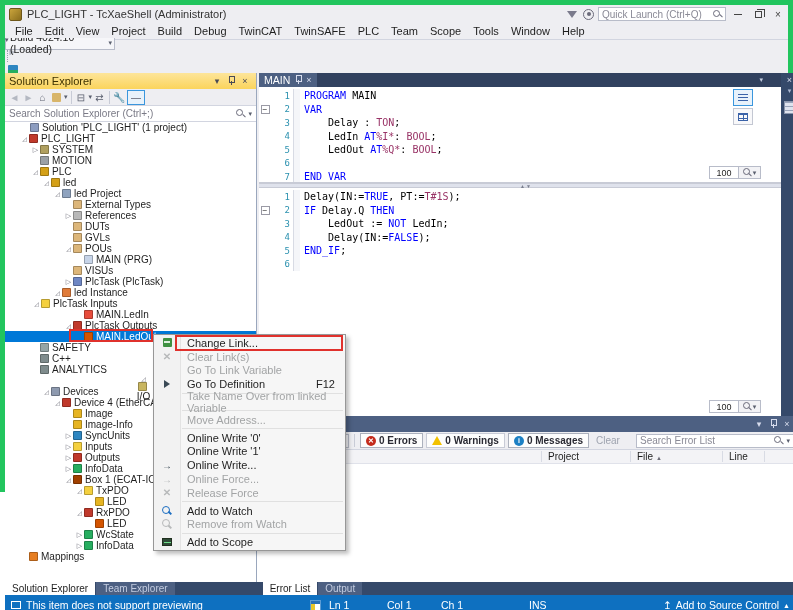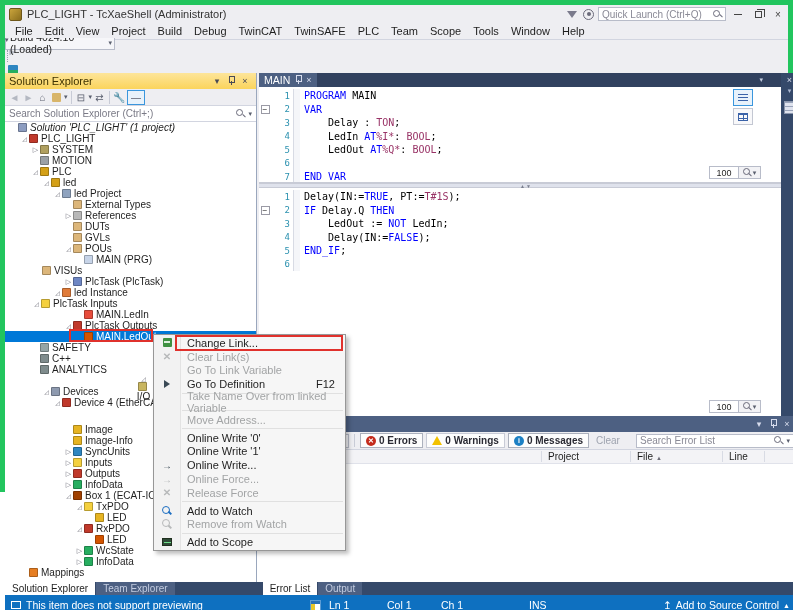--- a/index.html
+++ b/index.html
@@ -359,21 +359,21 @@
       <span class="tsep"></span>
       <span class="ti" style="width:13px">🔧</span>
       <span class="ti" style="width:18px; border:1px solid #3a96dd; background:#e8f2fb">—</span>
     </div>
     <div class="se-search">
       <span class="ph">Search Solution Explorer (Ctrl+;)</span>
       <span class="mag"></span>
       <span class="caret" style="margin-left:3px">▾</span>
     </div>
     <div id="tree">
-        <div class="trow" style="padding-left: 4px; font-style: italic;">
+        <div class="trow" style="padding-left: 16px;">
           <span class="texp"></span>
           <span class="ticon" style="background: rgb(140, 156, 192);"></span>
           <span>Solution 'PLC_LIGHT' (1 project)</span>
         </div>
         <div class="trow" style="padding-left: 15px;">
           <span class="texp" style="font-size: 6px;">◿</span>
           <span class="ticon" style="background: rgb(192, 57, 43);"></span>
           <span>PLC_LIGHT</span>
         </div>
         <div class="trow" style="padding-left: 26px;">
@@ -424,21 +424,21 @@
         <div class="trow" style="padding-left: 59px;">
           <span class="texp" style="font-size: 6px;">◿</span>
           <span class="ticon" style="background: rgb(220, 182, 122);"></span>
           <span>POUs</span>
         </div>
         <div class="trow" style="padding-left: 70px;">
           <span class="texp"></span>
           <span class="ticon" style="background: rgb(199, 212, 232);"></span>
           <span>MAIN (PRG)</span>
         </div>
-        <div class="trow" style="padding-left: 28px;">
+        <div class="trow" style="padding-left: 59px;">
           <span class="texp"></span>
           <span class="ticon" style="background: rgb(220, 182, 122);"></span>
           <span>VISUs</span>
         </div>
         <div class="trow" style="padding-left: 59px;">
           <span class="texp">▷</span>
           <span class="ticon" style="background: rgb(111, 135, 196);"></span>
           <span>PlcTask (PlcTask)</span>
         </div>
         <div class="trow" style="padding-left: 48px;">
@@ -490,21 +490,21 @@
         <div class="trow" style="padding-left: 37px;">
           <span class="texp" style="font-size: 6px;">◿</span>
           <span class="ticon" style="background: rgb(142, 154, 175);"></span>
           <span>Devices</span>
         </div>
         <div class="trow" style="padding-left: 48px;">
           <span class="texp" style="font-size: 6px;">◿</span>
           <span class="ticon" style="background: rgb(192, 57, 43);"></span>
           <span>Device 4 (EtherCAT)</span>
         </div>
-        <div class="trow" style="padding-left: 59px; margin-top: 16px;">
+        <div class="trow" style="padding-left: 59px;">
           <span class="texp"></span>
           <span class="ticon" style="background: rgb(230, 180, 34);"></span>
           <span>Image</span>
         </div>
         <div class="trow" style="padding-left: 59px;">
           <span class="texp"></span>
           <span class="ticon" style="background: rgb(230, 180, 34);"></span>
           <span>Image-Info</span>
         </div>
         <div class="trow" style="padding-left: 59px;">

